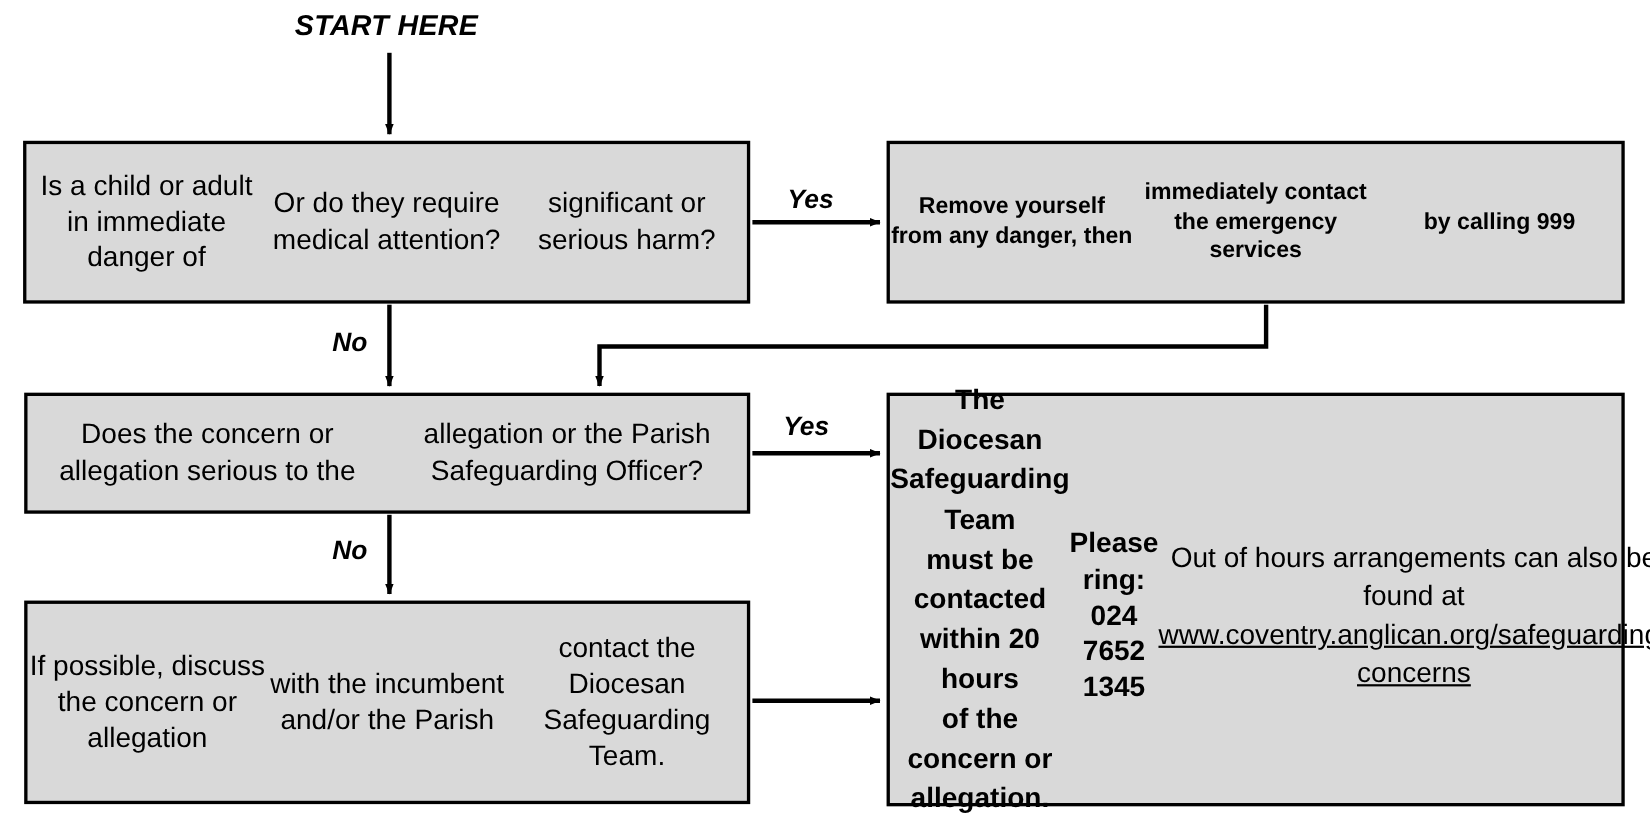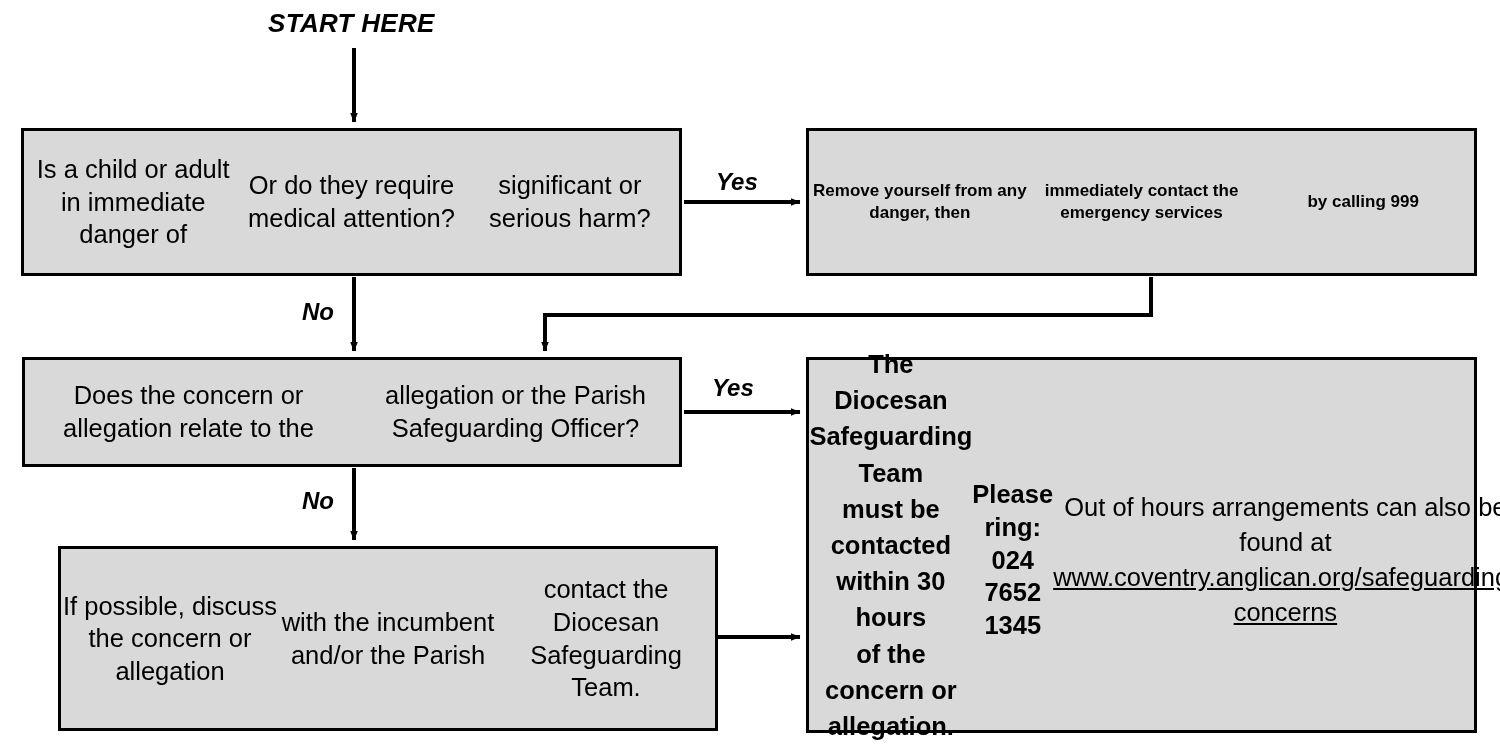--- a/index.html
+++ b/index.html
@@ -47,23 +47,23 @@
   .node.plain {
     font-weight: 400;
     font-size: 25px;
   }
   .node.strong {
     font-weight: 700;
     font-size: 25px;
   }
   
   #node-danger   { left: 21px;  top: 128px; width: 661px; height: 148px; font-size: 25.5px; }
-  #node-emergency{ left: 806px; top: 128px; width: 671px; height: 148px; font-size: 17px; }
+  #node-emergency{ left: 806px; top: 128px; width: 671px; height: 148px; font-size: 21px; }
   #node-relate   { left: 22px;  top: 357px; width: 660px; height: 110px; font-size: 25.5px; }
-  #node-discuss  { left: 22px;  top: 546px; width: 660px; height: 185px; font-size: 25.5px; margin-left: 36px; }
+  #node-discuss  { left: 22px;  top: 546px; width: 660px; height: 185px; font-size: 25.5px; }
   #node-diocesan { left: 806px; top: 357px; width: 671px; height: 376px; }
 
   #node-diocesan .blk { width: 100%; }
   #node-diocesan .b1 { font-weight: 700; font-size: 25.5px; line-height: 1.42; padding-left: 44px; }
   #node-diocesan .b2 { font-weight: 700; font-size: 25.5px; margin-top: 30px; }
   #node-diocesan .b3 { font-weight: 400; font-size: 25.5px; margin-top: 30px; line-height: 1.38; }
   #node-diocesan a.url {
     color: #000000;
     text-decoration: underline;
     font-weight: 400;
@@ -133,34 +133,34 @@
     <span class="ln">significant or serious harm?</span>
   </div>
 
   <div class="node strong" id="node-emergency">
     <span class="ln">Remove yourself from any danger, then</span>
     <span class="ln">immediately contact the emergency services</span>
     <span class="ln">by calling 999</span>
   </div>
 
   <div class="node plain" id="node-relate">
-    <span class="ln">Does the concern or allegation relate to the</span>
+    <span class="ln">Does the concern or allegation serious to the</span>
     <span class="ln">allegation or the Parish Safeguarding Officer?</span>
   </div>
 
   <div class="node plain" id="node-discuss">
     <span class="ln">If possible, discuss the concern or allegation</span>
     <span class="ln">with the incumbent and/or the Parish</span>
     <span class="ln">contact the Diocesan Safeguarding Team.</span>
   </div>
 
   <div class="node" id="node-diocesan">
     <div class="blk b1">
       <span class="ln">The Diocesan Safeguarding Team</span>
-      <span class="ln">must be contacted within 30 hours</span>
+      <span class="ln">must be contacted within 20 hours</span>
       <span class="ln">of the concern or allegation.</span>
     </div>
     <div class="blk b2">Please ring: 024 7652 1345</div>
     <div class="blk b3">
       <span class="ln">Out of hours arrangements can also be found at</span>
       <a class="url ln" href="#">www.coventry.anglican.org/safeguarding-concerns</a>
     </div>
   </div>
 
   <div class="flow-label" id="label-yes-1">Yes</div>

